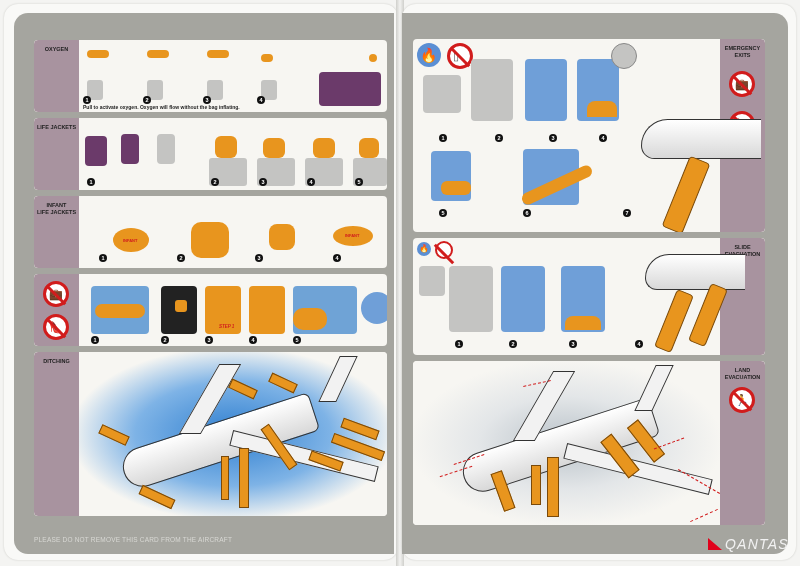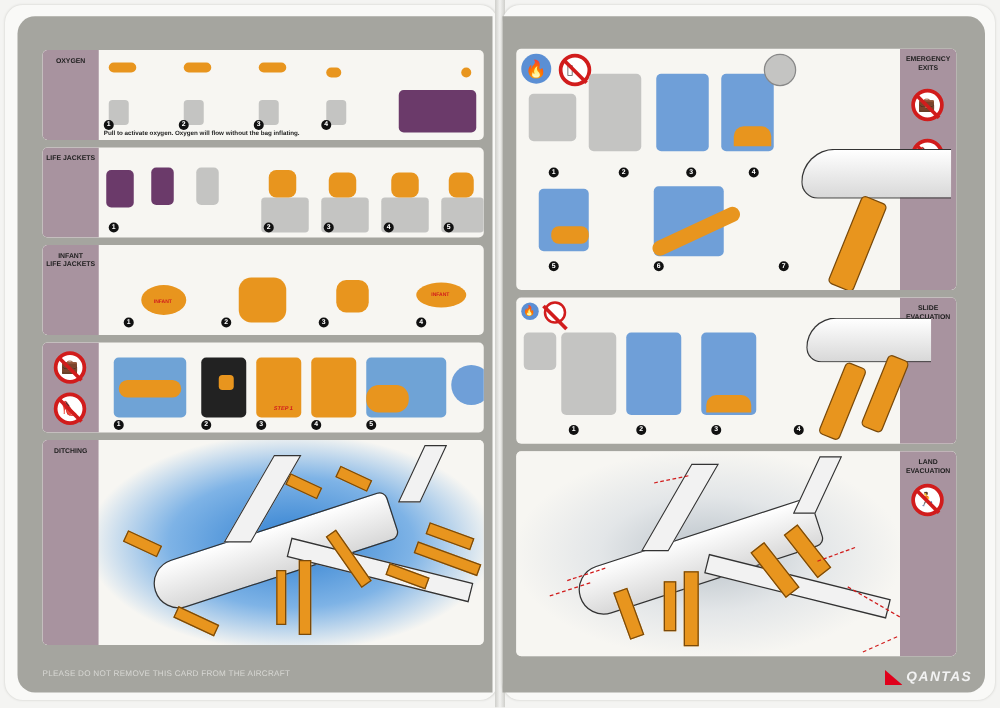--- a/index.html
+++ b/index.html
@@ -22,21 +22,21 @@
   .step { position: absolute; width: 8px; height: 8px; border-radius: 50%; background: #111; color: #fff; font-size: 5.5px; font-weight: bold; text-align: center; line-height: 8px; }
   .fig { position: absolute; }
   .fig-box { position: absolute; border-radius: 4px; }
   .caption { position: absolute; font-size: 5px; font-weight: bold; color: #222; }
   .noicon { position: absolute; width: 26px; height: 26px; border-radius: 50%; border: 3px solid #d11c1c; background: #fff; }
   .noicon::after { content: ""; position: absolute; left: 50%; top: -2px; width: 3px; height: 26px; background: #d11c1c; transform: translateX(-50%) rotate(-45deg); }
   .noicon .glyph { position: absolute; left: 3px; top: 5px; font-size: 11px; color: #555; line-height: 11px; }
   .footer-text { position: absolute; left: 30px; top: 539px; font-size: 6.5px; color: #d8d8d4; letter-spacing: 0.2px; }
   .logo { position: absolute; left: 305px; top: 536px; display: flex; align-items: center; gap: 3px; }
   .logo-tri { width: 14px; height: 12px; background: #e0001b; clip-path: polygon(0 0, 100% 100%, 0 100%); }
-  .logo-text { font-style: italic; font-weight: bold; font-size: 11px; color: #f2f2f2; letter-spacing: 1.2px; }
+  .logo-text { font-style: italic; font-weight: normal; font-size: 14px; color: #f2f2f2; letter-spacing: 1.2px; }
   .orange { background: #e8951e; }
   .blue { background: #6f9fd8; }
   .grey { background: #c4c4c2; }
   .dark { background: #222; }
   .purple { background: #6b3a6a; }
   .water { background: #6fa3d6; }
   .sky { background: radial-gradient(ellipse at center, #2f7fd0 0%, #7eb3e6 45%, #f7f6f2 75%); }
   .haze { background: radial-gradient(ellipse at center, #b9c2c9 0%, #e3e6e8 40%, #f7f6f2 72%); }
   .plane-body { position: absolute; background: linear-gradient(180deg,#ffffff,#d8d8d8); border: 1px solid #333; border-radius: 60px 20px 20px 60px; }
   .wing { position: absolute; background: #f2f2f2; border: 1px solid #333; }

